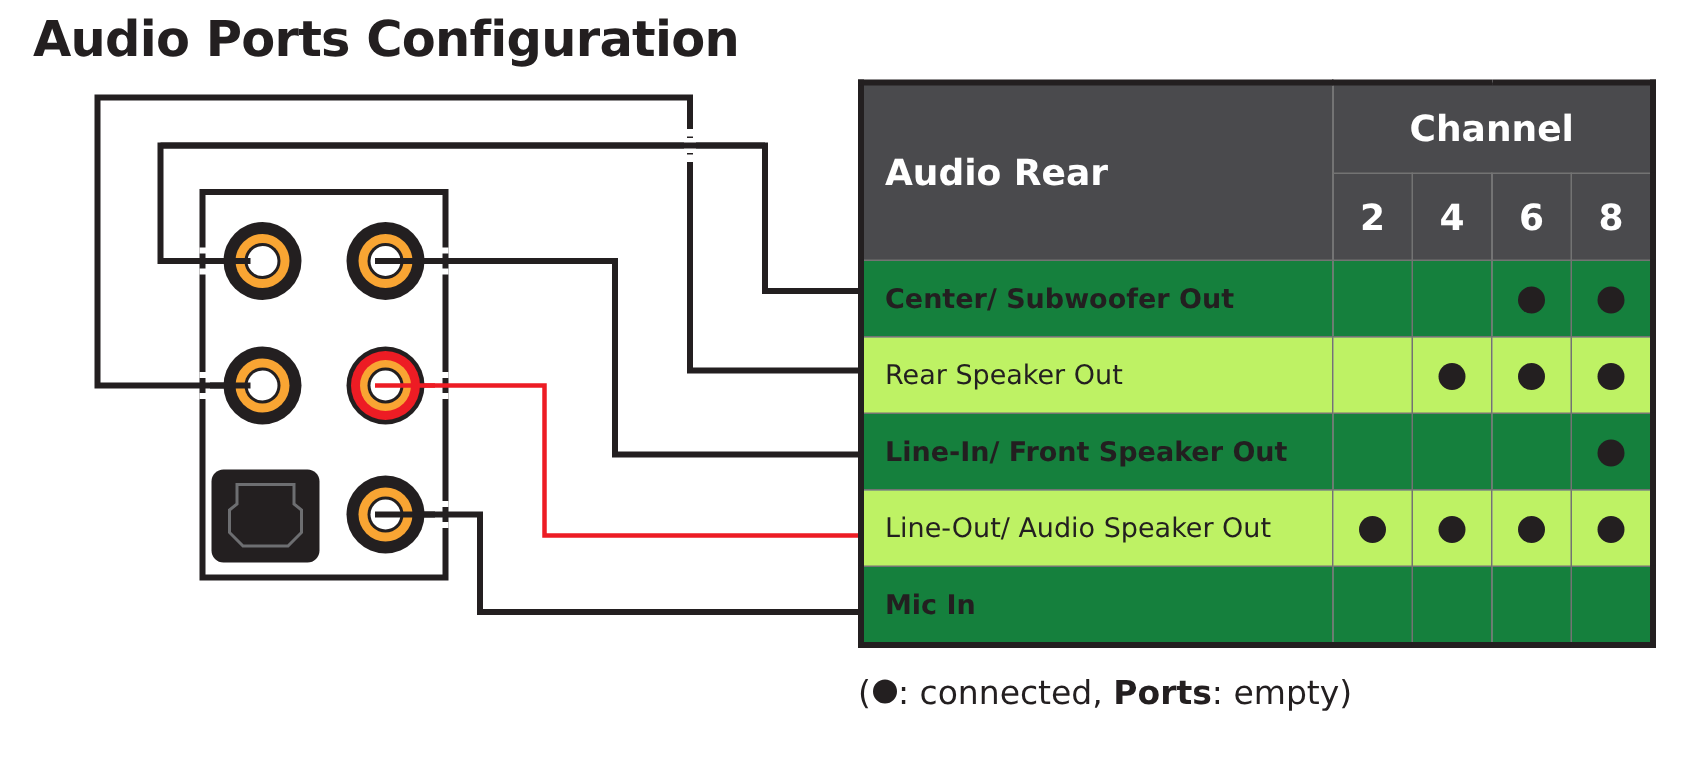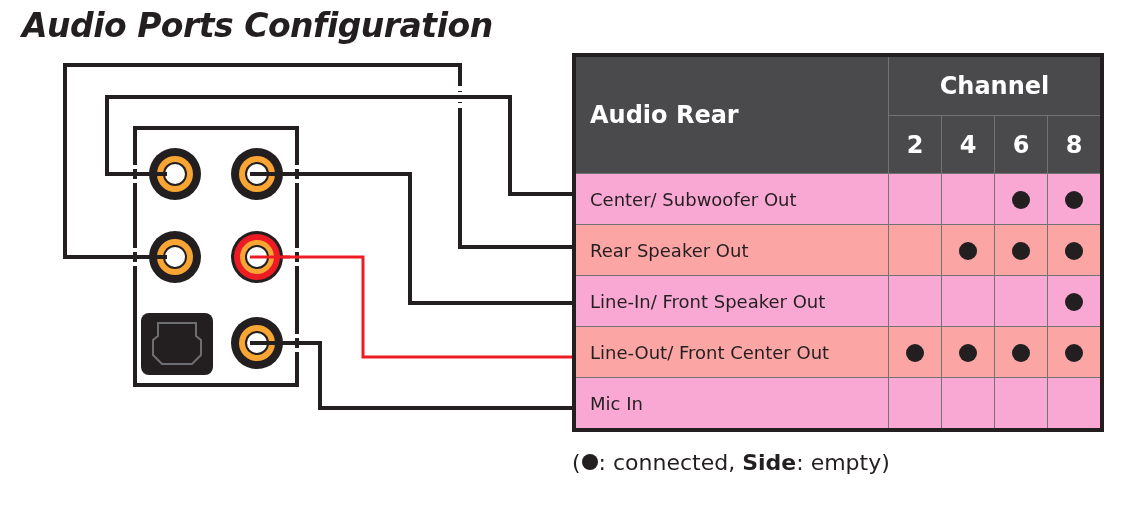--- a/index.html
+++ b/index.html
@@ -1,32 +1,32 @@
 <!DOCTYPE html>
 <html><head>
 <meta charset="utf-8">
 <style>
   html, body { margin: 0; padding: 0; background: #ffffff; }
   body { width: 1124px; height: 511px; position: relative; overflow: hidden;
          font-family: "DejaVu Sans", sans-serif; color: #231f20; }
   #title { position: absolute; left: 22px; top: 6px; font-size: 33px; font-weight: bold;
-           letter-spacing: -0.5px; color: #231f20; font-style: italic; }
+           letter-spacing: -0.5px; color: #231f20; }
   #wiring { position: absolute; left: 0; top: 0; }
   #ports-table { position: absolute; left: 572px; top: 53px; border-collapse: collapse;
                  border: 4px solid #231f20; }
   #ports-table th, #ports-table td { border: 1px solid #737373; padding: 0; }
   #ports-table th { background: #4a4a4d; color: #ffffff; font-weight: bold; }
   .th-ports { width: 298px; text-align: left; padding-left: 14px !important; font-size: 24px; }
   .th-channel { height: 58px; font-size: 24px; text-align: center; }
   .th-num { height: 57px; width: 52px; font-size: 24px; text-align: center; }
   #ports-table td { height: 50px; }
   .td-label { font-size: 18px; padding-left: 14px !important; text-align: left; }
   .td-cell { width: 52px; text-align: center; }
-  tr.shaded td { background: #fca5a5; }
-  tr.plain td { background: #f9a8d4; }
+  tr.shaded td { background: #bef264; }
+  tr.plain td { background: #15803d; font-weight: bold; }
   .dot { display: inline-block; width: 18px; height: 18px; border-radius: 50%; background: #231f20; vertical-align: middle; }
   #legend { position: absolute; left: 572px; top: 450px; font-size: 22px; color: #231f20; }
   #legend .dot { width: 16px; height: 16px; margin: 0 1px 4px 1px; }
 </style>
 </head>
 <body>
 
 <div id="title">Audio Ports Configuration</div>
 
 <svg id="wiring" width="1124" height="511">
@@ -133,31 +133,31 @@
         <td class="td-cell"><span class="dot"></span></td>
       </tr>
       <tr class="plain">
         <td class="td-label">Line-In/ Front Speaker Out</td>
         <td class="td-cell"></td>
         <td class="td-cell"></td>
         <td class="td-cell"></td>
         <td class="td-cell"><span class="dot"></span></td>
       </tr>
       <tr class="shaded">
-        <td class="td-label">Line-Out/ Front Center Out</td>
+        <td class="td-label">Line-Out/ Audio Speaker Out</td>
         <td class="td-cell"><span class="dot"></span></td>
         <td class="td-cell"><span class="dot"></span></td>
         <td class="td-cell"><span class="dot"></span></td>
         <td class="td-cell"><span class="dot"></span></td>
       </tr>
       <tr class="plain">
         <td class="td-label">Mic In</td>
         <td class="td-cell"></td>
         <td class="td-cell"></td>
         <td class="td-cell"></td>
         <td class="td-cell"></td>
       </tr>
     </tbody>
 </table>
 
 <div id="legend">
-  <span>(</span><span class="dot"></span><span>: connected, </span><b>Side</b><span>: empty)</span>
+  <span>(</span><span class="dot"></span><span>: connected, </span><b>Ports</b><span>: empty)</span>
 </div>
 
 </body></html>

